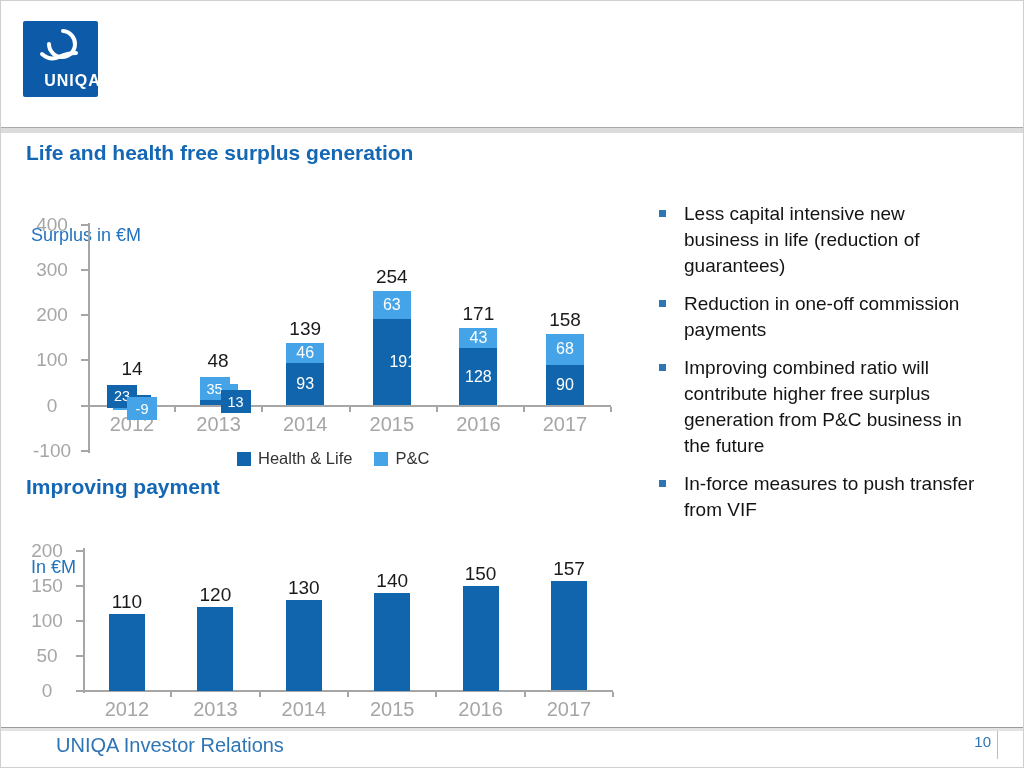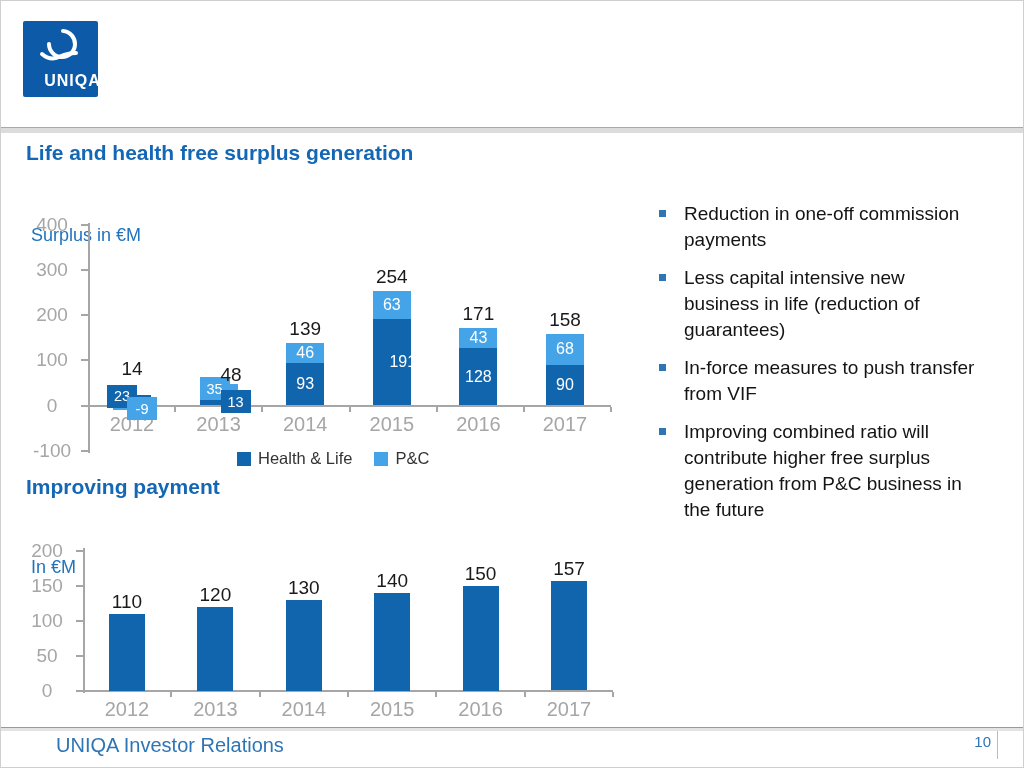--- a/index.html
+++ b/index.html
@@ -113,21 +113,21 @@
       <div class="x-label" style="left: 524px; top: 413px; width: 80px;">2017</div>
       <div class="bar-seg" style="left: 112px; top: 394.092px; width: 38px; height: 10.4075px; background: rgb(16, 101, 172);"></div>
       <div class="chip" style="left: 106px; top: 383.796px; background: rgb(16, 101, 172); z-index: 3;">23</div>
       <div class="bar-seg" style="left: 112px; top: 404.5px; width: 38px; height: 4.0725px; background: rgb(69, 164, 232);"></div>
       <div class="chip" style="left: 126px; top: 396.036px; background: rgb(69, 164, 232); z-index: 4;">-9</div>
       <div class="total-label" style="left: 91px; top: 357.796px; width: 80px;">14</div>
       <div class="bar-seg" style="left: 198.6px; top: 398.618px; width: 38px; height: 5.8825px; background: rgb(16, 101, 172);"></div>
       <div class="chip" style="left: 219.6px; top: 389.059px; background: rgb(16, 101, 172); z-index: 4;">13</div>
       <div class="bar-seg" style="left: 198.6px; top: 382.78px; width: 38px; height: 15.8375px; background: rgb(69, 164, 232);"></div>
       <div class="chip" style="left: 198.6px; top: 376.199px; background: rgb(69, 164, 232); z-index: 3;">35</div>
-      <div class="total-label" style="left: 190px; top: 350.199px; width: 80px; margin-top: 14px;">48</div>
+      <div class="total-label" style="left: 177px; top: 350.199px; width: 80px;">48</div>
       <div class="bar-seg" style="left: 285.2px; top: 362.418px; width: 38px; height: 42.0825px; background: rgb(16, 101, 172);"></div>
       <div class="seg-label" style="left: 285.2px; top: 375.459px; width: 38px;">93</div>
       <div class="bar-seg" style="left: 285.2px; top: 341.603px; width: 38px; height: 20.815px; background: rgb(69, 164, 232);"></div>
       <div class="seg-label" style="left: 285.2px; top: 344.01px; width: 38px;">46</div>
       <div class="total-label" style="left: 264.2px; top: 317.603px; width: 80px;">139</div>
       <div class="bar-seg" style="left: 371.8px; top: 318.072px; width: 38px; height: 86.4275px; background: rgb(16, 101, 172);"></div>
       <div class="seg-label" style="left: 371.8px; top: 353.286px; width: 60px;">191</div>
       <div class="bar-seg" style="left: 371.8px; top: 289.565px; width: 38px; height: 28.5075px; background: rgb(69, 164, 232);"></div>
       <div class="seg-label" style="left: 371.8px; top: 295.819px; width: 38px;">63</div>
       <div class="total-label" style="left: 350.8px; top: 265.565px; width: 80px;">254</div>
@@ -181,33 +181,33 @@
       <div class="total-label" style="left: 351.2px; top: 569.5px; width: 80px;">140</div>
       <div class="bar-seg" style="left: 461.6px; top: 584.5px; width: 36px; height: 105px; background: rgb(16, 101, 172);"></div>
       <div class="total-label" style="left: 439.6px; top: 562.5px; width: 80px;">150</div>
       <div class="bar-seg" style="left: 550px; top: 579.6px; width: 36px; height: 109.9px; background: rgb(16, 101, 172);"></div>
       <div class="total-label" style="left: 528px; top: 557.6px; width: 80px;">157</div>
     </div>
 
   <div class="bullets">
     <div class="bullet-item">
       <span class="bullet-marker"></span>
+      <span class="bullet-text">Less capital intensive new business in life (reduction of guarantees)</span>
+    </div>
+    <div class="bullet-item">
+      <span class="bullet-marker"></span>
       <span class="bullet-text">Reduction in one-off commission payments</span>
     </div>
     <div class="bullet-item">
       <span class="bullet-marker"></span>
-      <span class="bullet-text">Less capital intensive new business in life (reduction of guarantees)</span>
+      <span class="bullet-text">Improving combined ratio will contribute higher free surplus generation from P&amp;C business in the future</span>
     </div>
     <div class="bullet-item">
       <span class="bullet-marker"></span>
       <span class="bullet-text">In-force measures to push transfer from VIF</span>
-    </div>
-    <div class="bullet-item">
-      <span class="bullet-marker"></span>
-      <span class="bullet-text">Improving combined ratio will contribute higher free surplus generation from P&amp;C business in the future</span>
     </div>
   </div>
 
   <div class="footer-rule"></div>
   <div class="footer-left">UNIQA Investor Relations</div>
   <div class="footer-page">10</div>
   <div class="footer-vrule"></div>
 
 </div>
 

